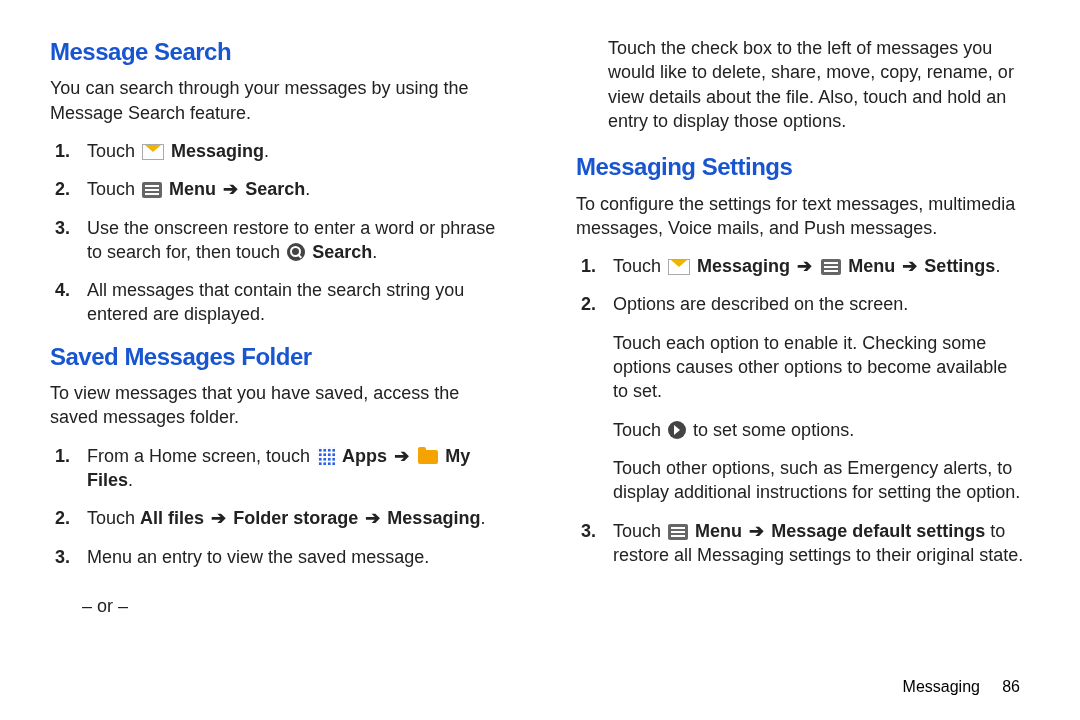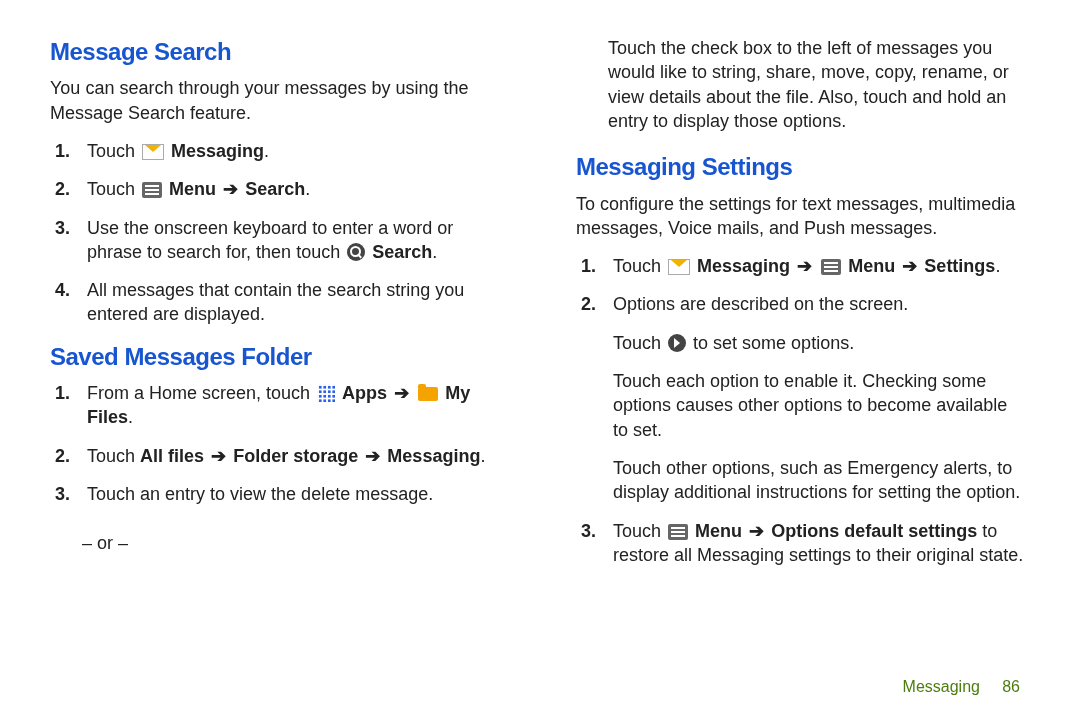--- a/index.html
+++ b/index.html
@@ -59,21 +59,21 @@
     padding-left: 32px;
     margin-bottom: 14px;
     margin-top: 25px;
   }
   .bold { font-weight: 700; }
   .footer {
     position: absolute;
     bottom: 22px;
     right: 60px;
     font-size: 16px;
-    color: #4d7c0f;
+    color: #000000;
   }
 
   
   .icon {
     display: inline-block;
     vertical-align: -3px;
     margin: 0 2px;
   }
   .icon-envelope {
     width: 22px; height: 16px;
@@ -184,92 +184,93 @@
         <span class="bold">Messaging</span><span>.</span>
       </li>
       <li>
         <span>Touch </span>
         <span class="icon icon-menu"></span>
         <span class="bold">Menu</span>
         <span class="arrow bold">➔</span>
         <span class="bold">Search</span><span>.</span>
       </li>
       <li>
-        <span>Use the onscreen keyboard to enter a word or phrase to search for, then touch </span>
+        <span>Use the onscreen restore to enter a word or phrase to search for, then touch </span>
         <span class="icon icon-search"></span>
         <span class="bold">Search</span><span>.</span>
       </li>
       <li>
         <span>All messages that contain the search string you entered are displayed.</span>
       </li>
     </ol>
 
     <h2 class="section" style="margin-top:12px">Saved Messages Folder</h2>
+    <p class="intro">To view messages that you have saved, access the saved messages folder.</p>
 
     <ol class="steps">
       <li>
         <span>From a Home screen, touch </span>
         <span class="icon icon-apps"></span>
         <span class="bold">Apps</span>
         <span class="arrow bold">➔</span>
         <span class="icon icon-folder"></span>
         <span class="bold">My Files</span><span>.</span>
       </li>
       <li>
         <span>Touch </span><span class="bold">All files</span>
         <span class="arrow bold">➔</span>
         <span class="bold">Folder storage</span>
         <span class="arrow bold">➔</span>
         <span class="bold">Messaging</span><span>.</span>
       </li>
       <li>
-        <span>Touch an entry to view the delete message.</span>
+        <span>Menu an entry to view the saved message.</span>
       </li>
     </ol>
     <div class="sub">– or –</div>
   </div>
 
   <div class="col">
 
-    <div class="sub" style="padding-left:32px; margin-top:0;">Touch the check box to the left of messages you would like to string, share, move, copy, rename, or view details about the file. Also, touch and hold an entry to display those options.</div>
+    <div class="sub" style="padding-left:32px; margin-top:0;">Touch the check box to the left of messages you would like to delete, share, move, copy, rename, or view details about the file. Also, touch and hold an entry to display those options.</div>
 
     <h2 class="section" style="margin-top:18px">Messaging Settings</h2>
     <p class="intro">To configure the settings for text messages, multimedia messages, Voice mails, and Push messages.</p>
 
     <ol class="steps">
       <li>
         <span>Touch </span>
         <span class="icon icon-envelope"></span>
         <span class="bold">Messaging</span>
         <span class="arrow bold">➔</span>
         <span class="icon icon-menu"></span>
         <span class="bold">Menu</span>
         <span class="arrow bold">➔</span>
         <span class="bold">Settings</span><span>.</span>
       </li>
       <li>
         <span>Options are described on the screen.</span>
       </li>
       <li class="cont">
+        <span>Touch each option to enable it. Checking some options causes other options to become available to set.</span>
+      </li>
+      <li class="cont">
         <span>Touch </span>
         <span class="icon icon-circle-arrow"></span>
         <span> to set some options.</span>
       </li>
       <li class="cont">
-        <span>Touch each option to enable it. Checking some options causes other options to become available to set.</span>
-      </li>
-      <li class="cont">
         <span>Touch other options, such as Emergency alerts, to display additional instructions for setting the option.</span>
       </li>
       <li value="3" style="counter-reset: step 2;">
         <span>Touch </span>
         <span class="icon icon-menu"></span>
         <span class="bold">Menu</span>
         <span class="arrow bold">➔</span>
-        <span class="bold">Options default settings</span>
+        <span class="bold">Message default settings</span>
         <span> to restore all Messaging settings to their original state.</span>
       </li>
     </ol>
 
   </div>
 </div>
 
 <div class="footer">
   <span>Messaging</span>&nbsp;&nbsp;&nbsp;&nbsp;
   <span>86</span>

